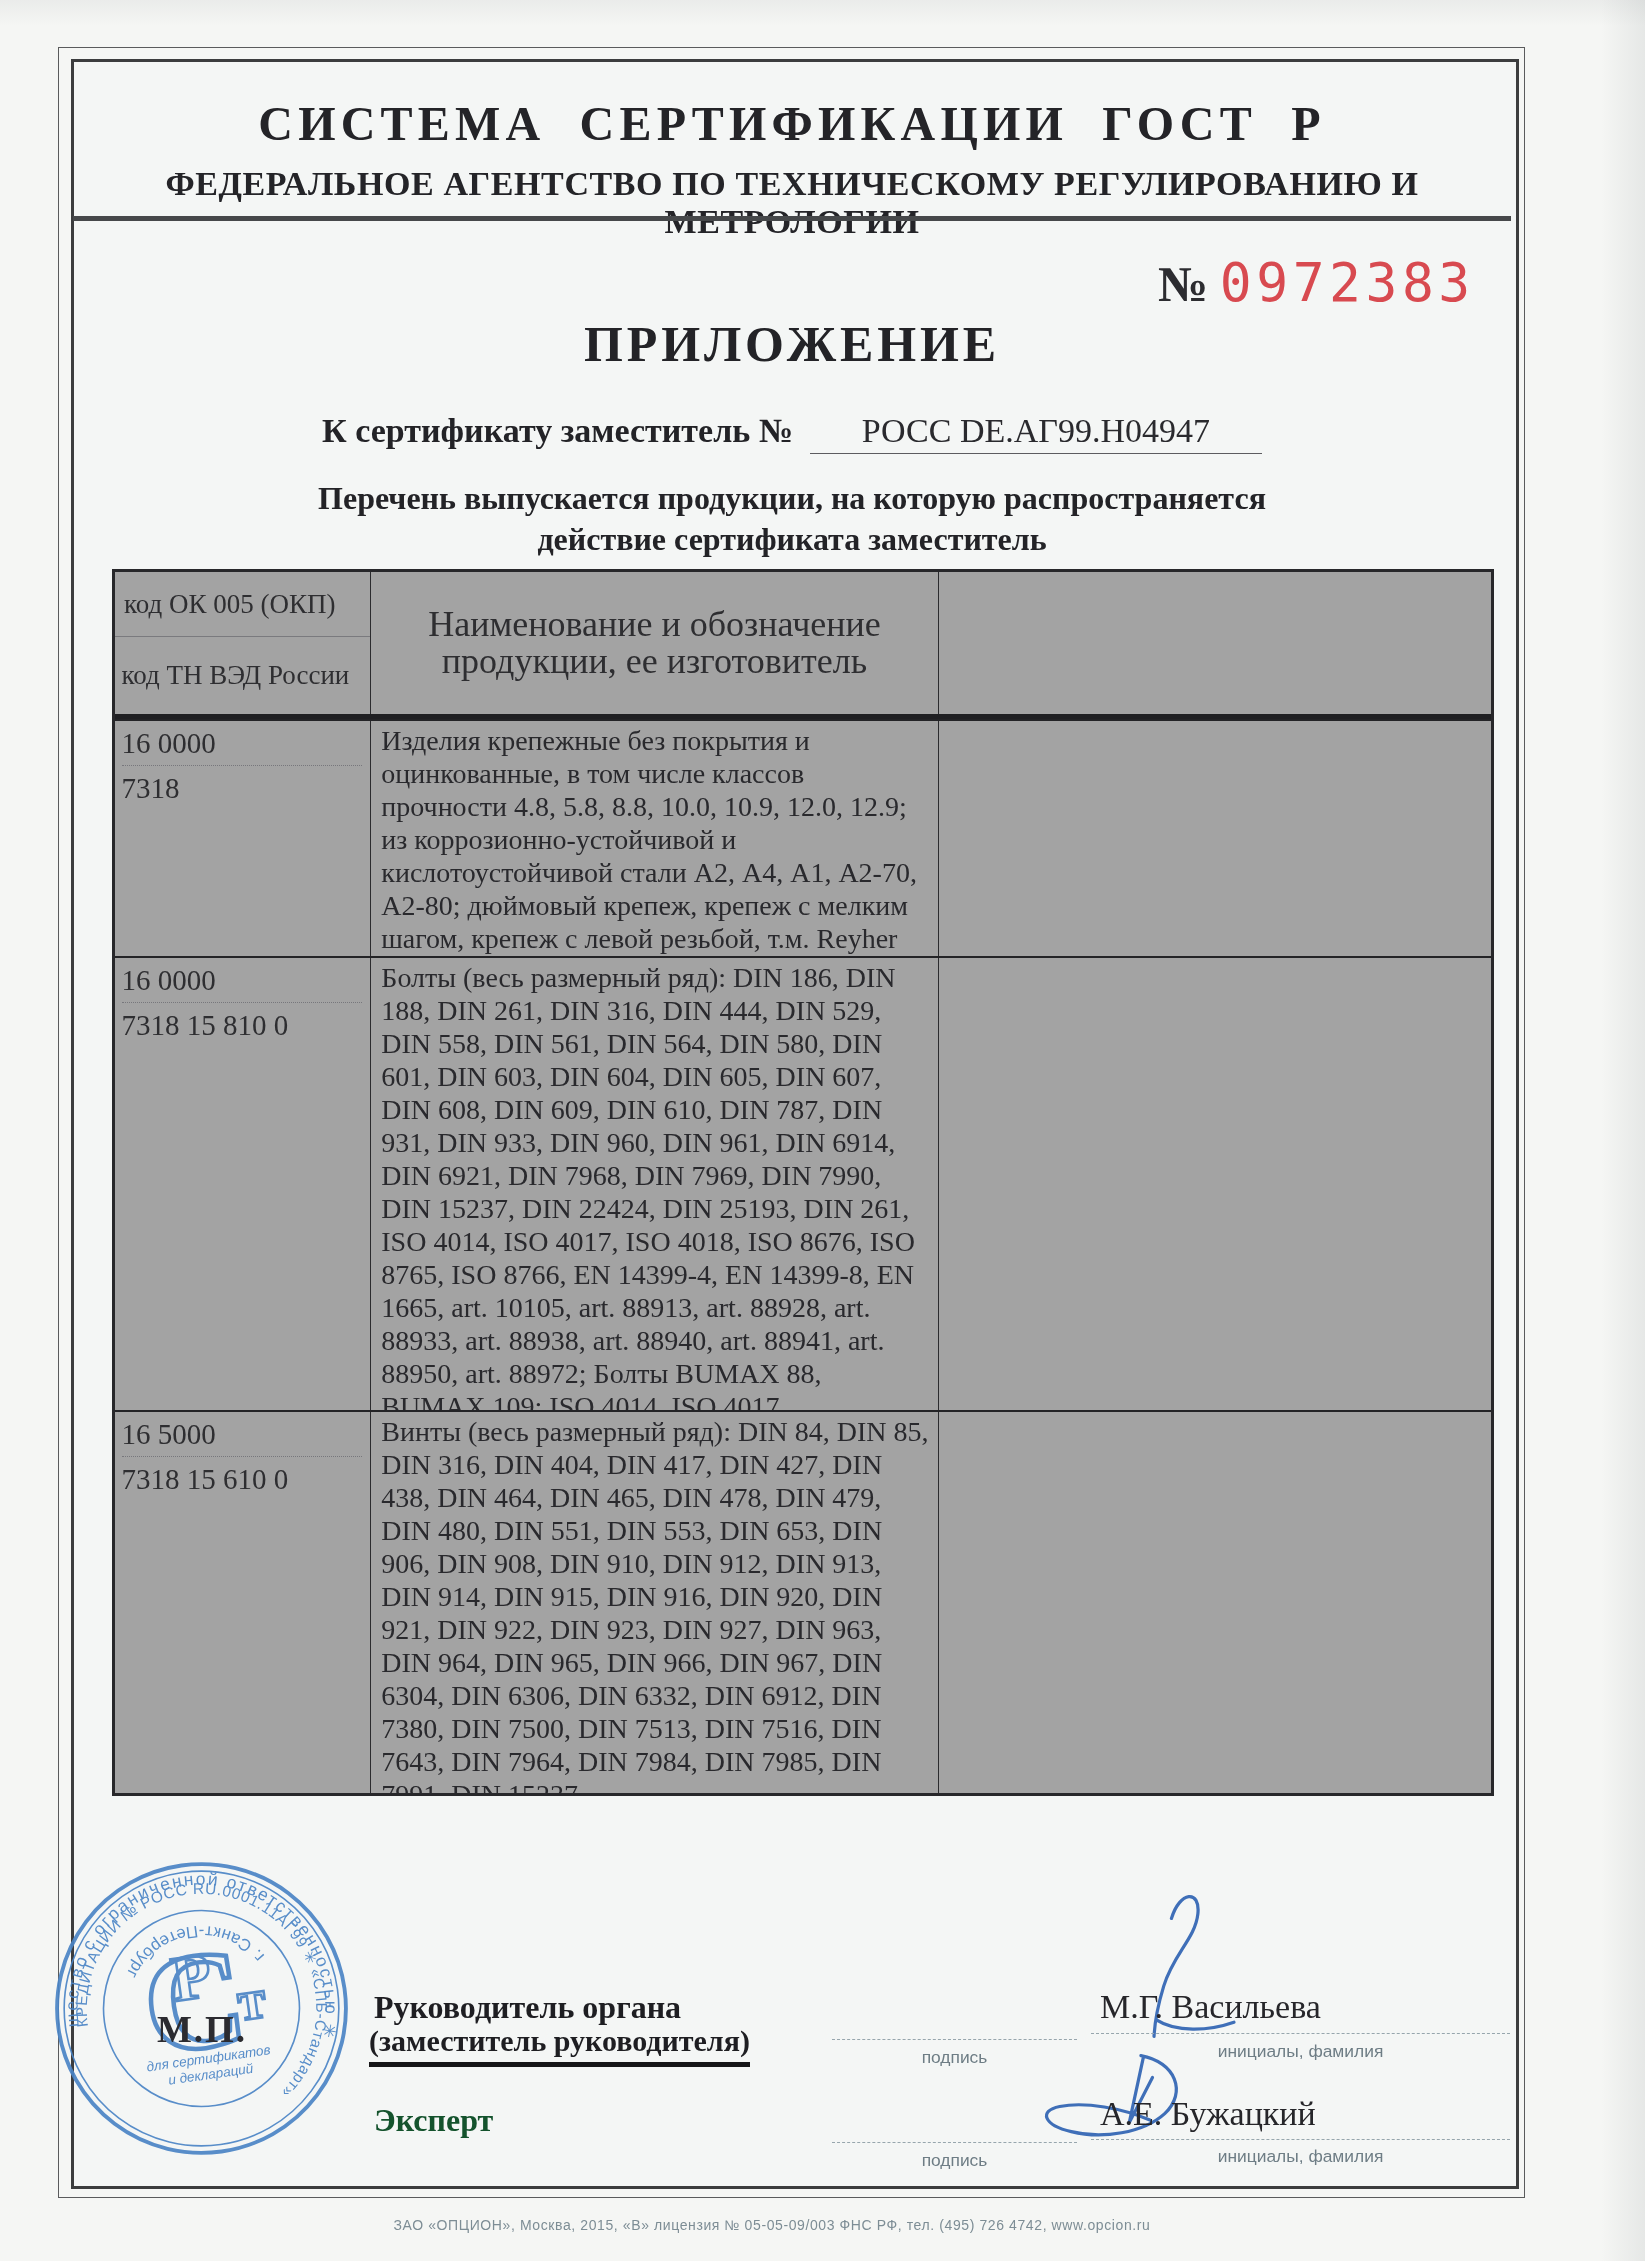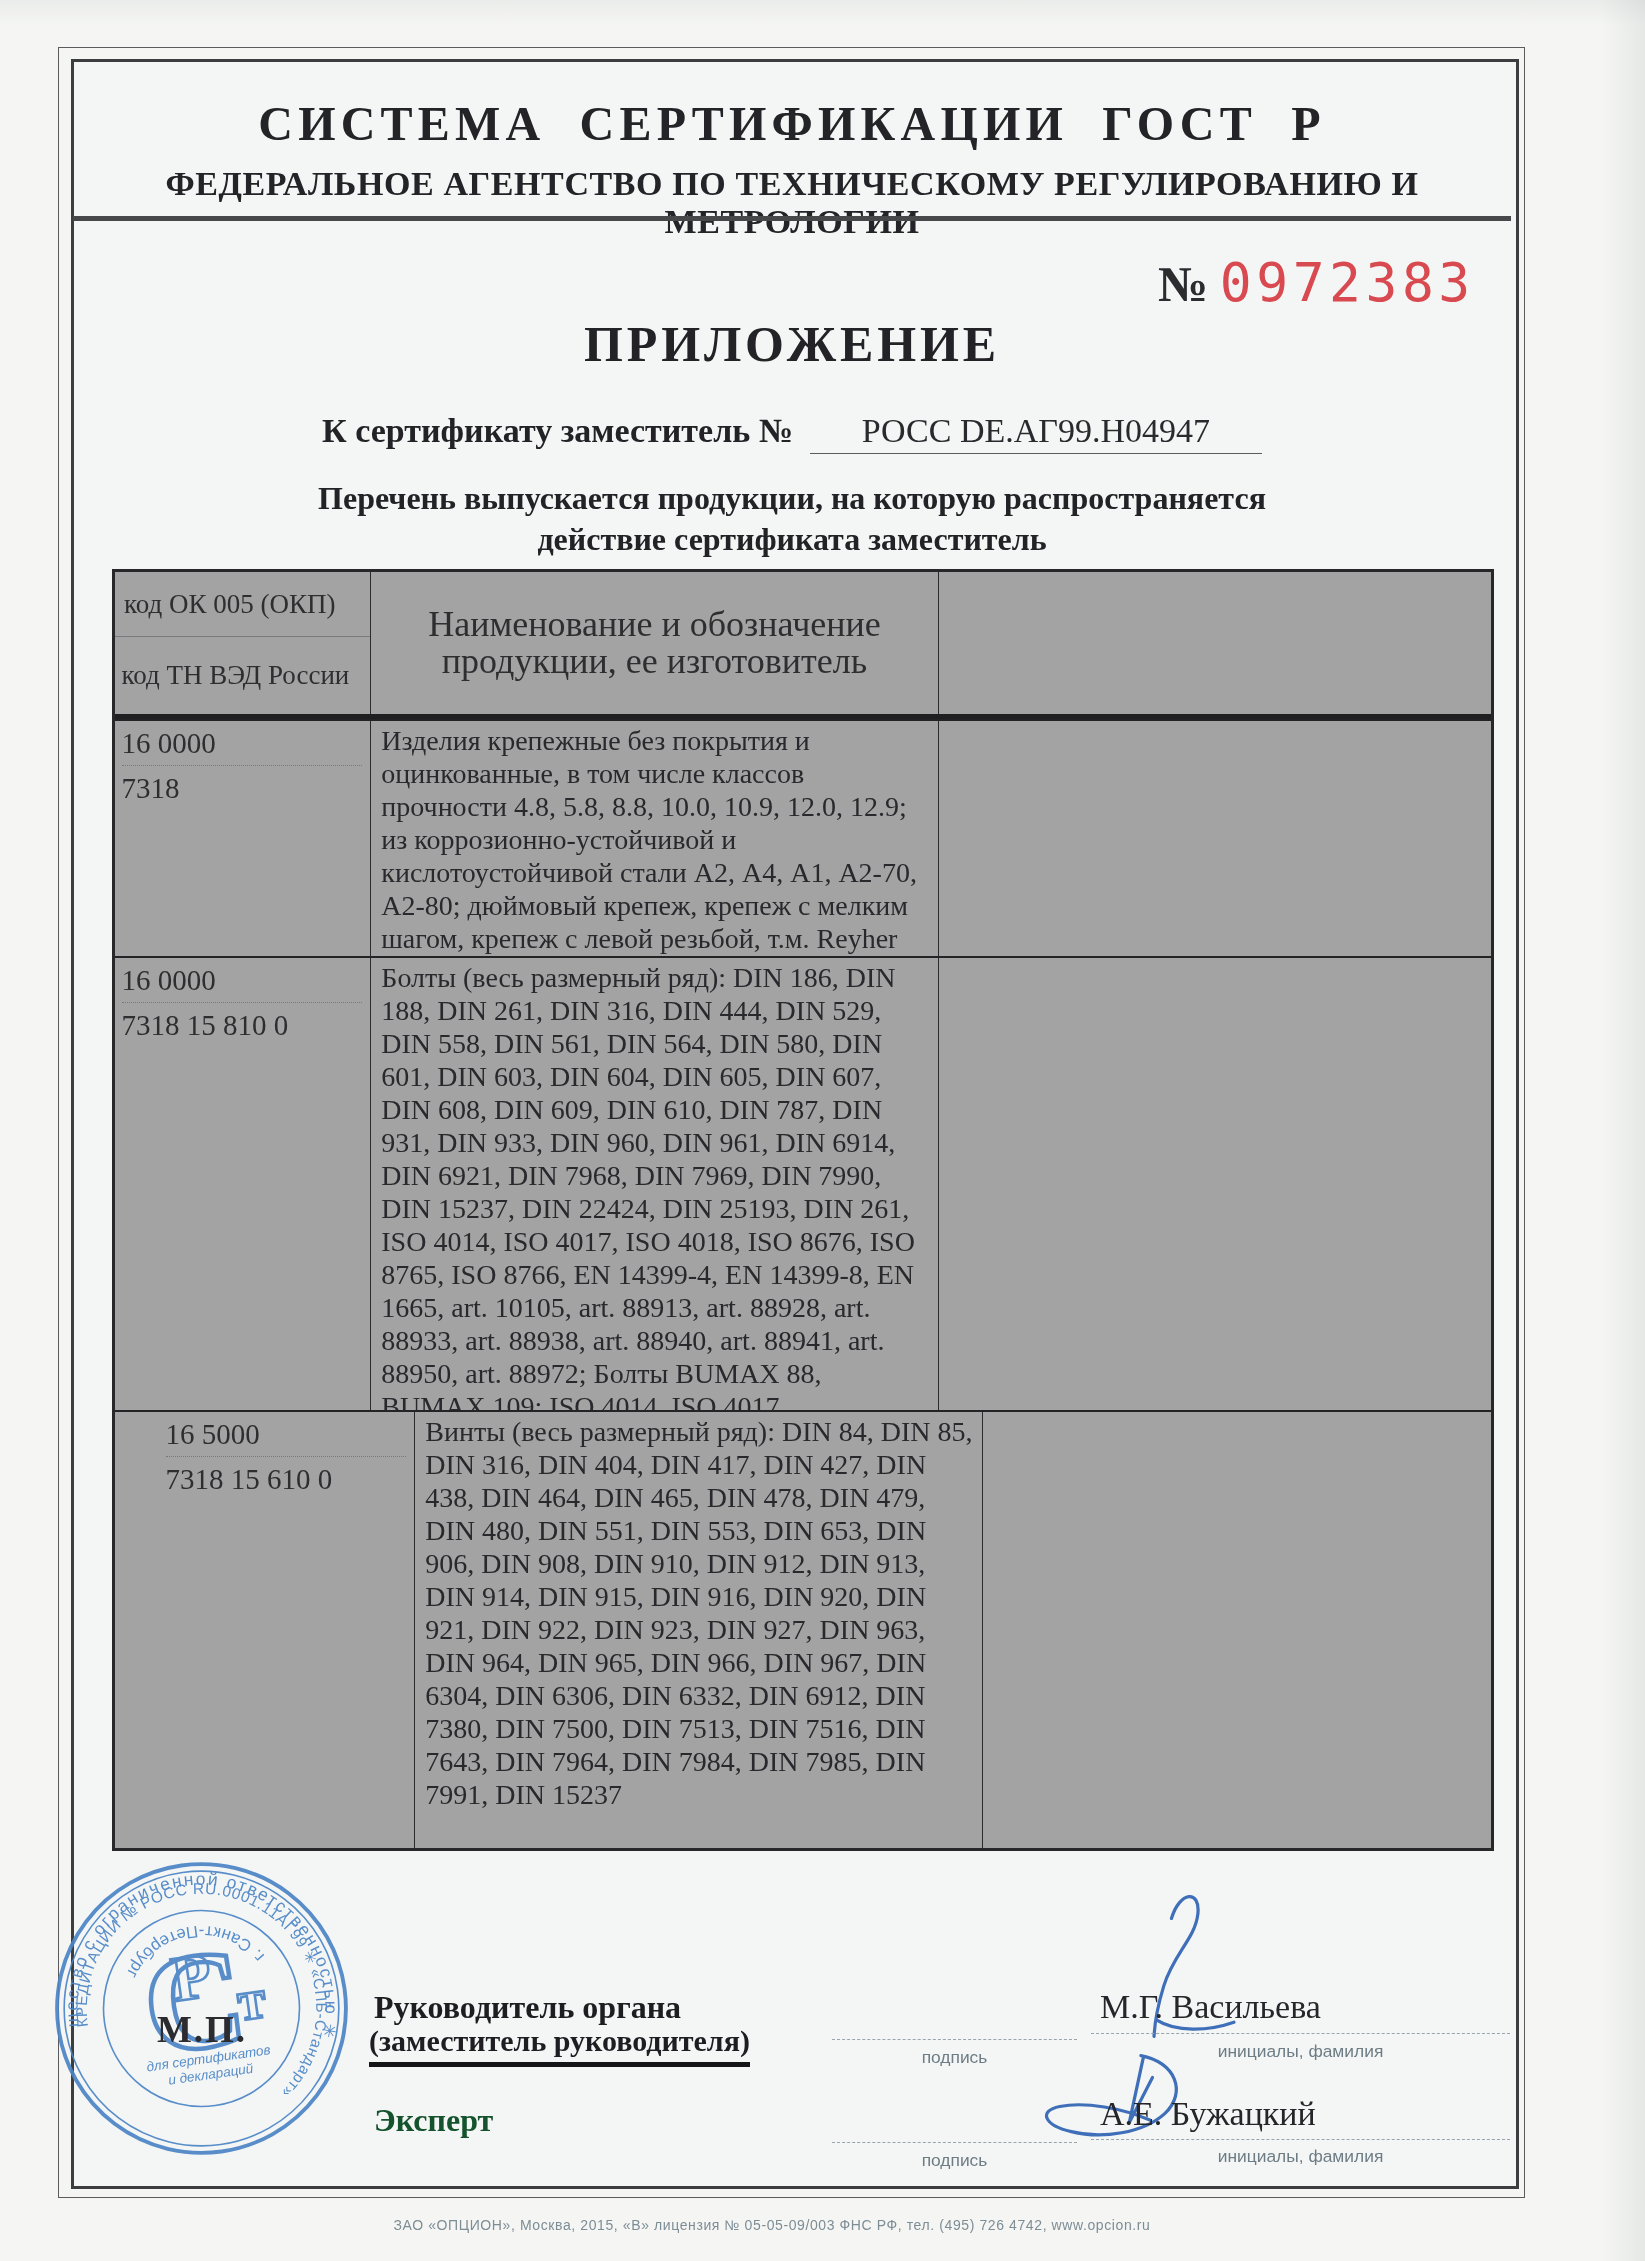--- a/index.html
+++ b/index.html
@@ -54,21 +54,21 @@
   .thead .c1{display:flex;flex-direction:column;padding:0;}
   .hc1-top{flex:1;display:flex;align-items:center;padding-left:9px;
     border-bottom:1.3px solid #7a7a7e;font-size:27px;}
   .hc1-bot{flex:1.2;display:flex;align-items:center;padding-left:6.5px;font-size:27px;}
   .thead .c2,.thead .c3{display:flex;align-items:center;justify-content:center;
     text-align:center;font-size:36px;line-height:37px;padding:4px 39px;}
   .tbody-row{border-top:2.6px solid #232326;}
   .tbody-row:first-of-type{border-top:none;}
   .r1{height:237px;}
   .r2{height:454px;}
-  .r3{height:438px;padding-left:44px;}
+  .r3{height:383px;}
   .codes{padding:3.9px 6.5px 0 6.5px;font-size:29px;line-height:36px;}
   .code-top{padding-bottom:3.9px;}
   .code-divider{border-top:1.9px dotted #77777c;margin-right:1.3px;}
   .code-bot{padding-top:3.9px;}
   .prod{padding:2.6px 9px 0 10.3px;font-size:28px;line-height:33px;color:#29292d;}
 
   
   .stamp{position:absolute;left:50px;top:1857px;opacity:0.92;}
   .mp-label{position:absolute;left:157px;top:2008px;font-size:37px;font-weight:bold;
     letter-spacing:1.9px;color:#2b2b30;}

